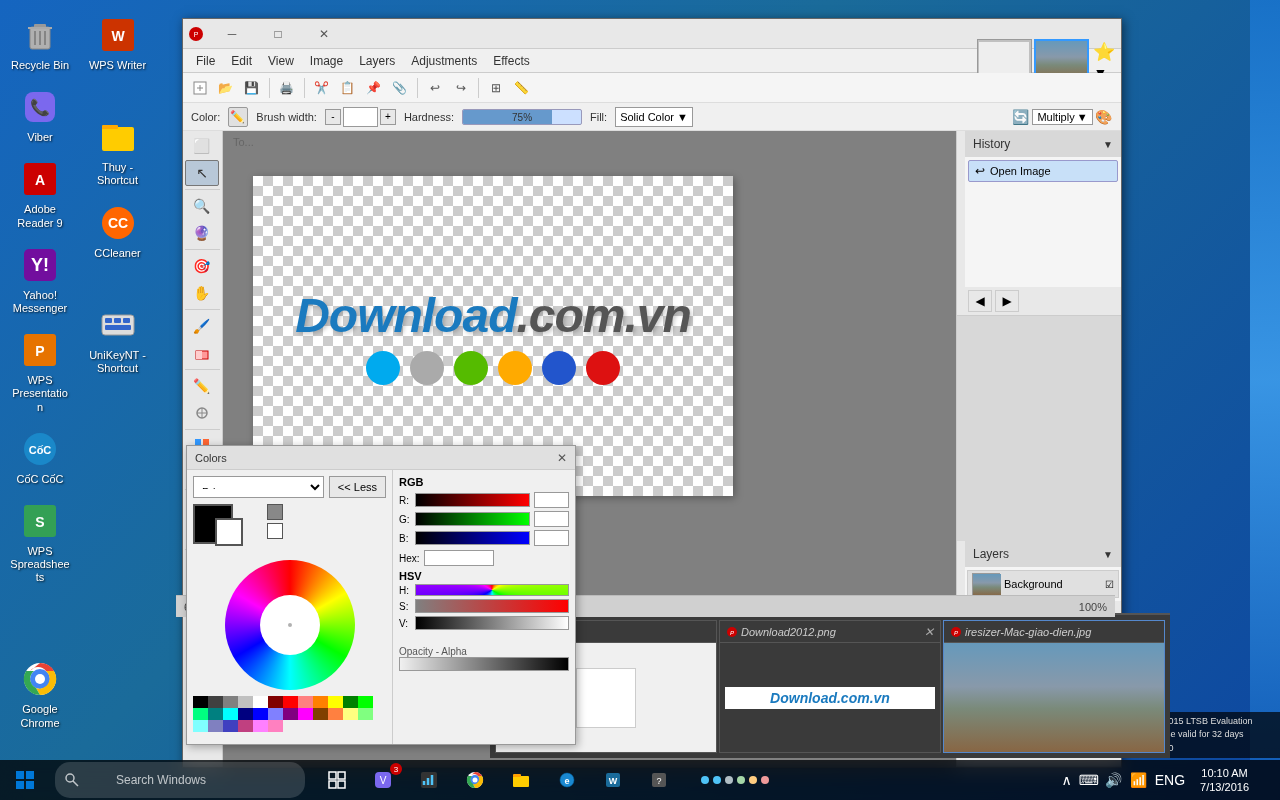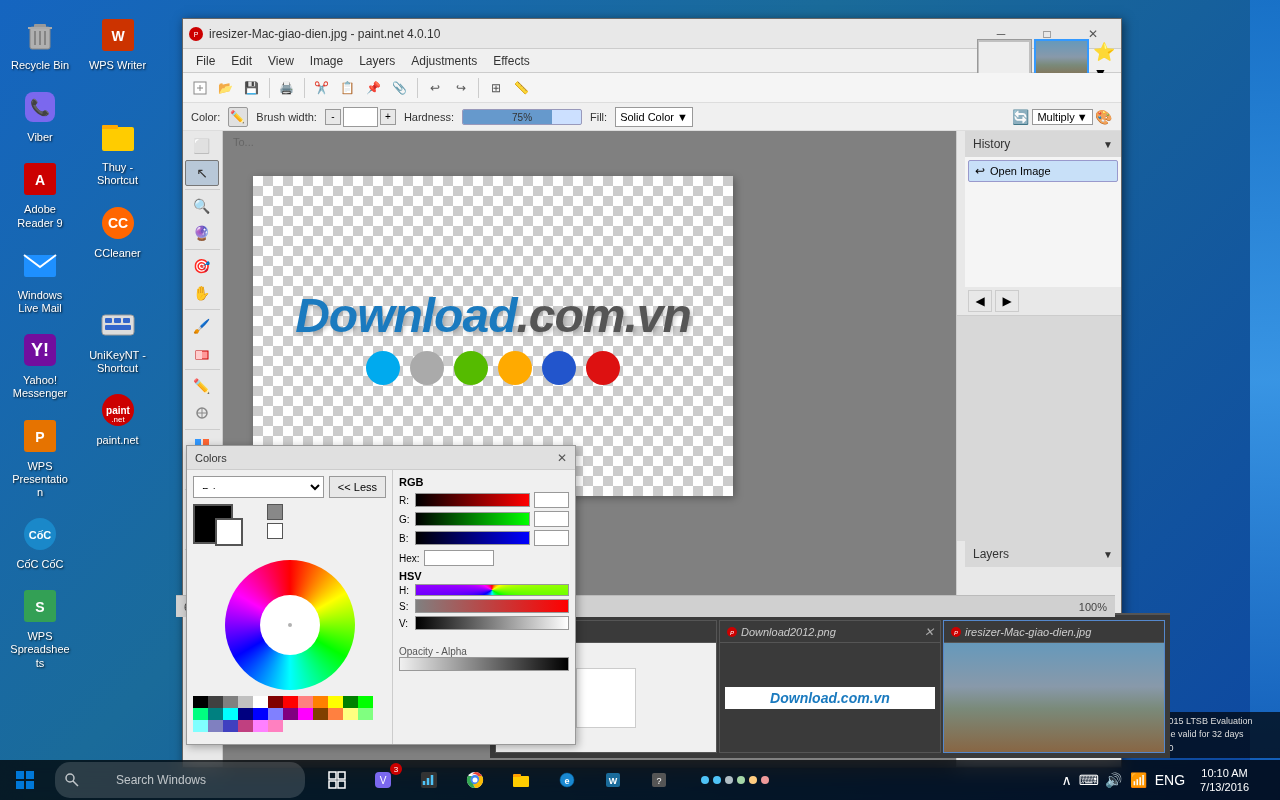--- a/index.html
+++ b/index.html
@@ -343,29 +343,20 @@
     <div class="desktop-icon">
       <div class="icon-img">
         <svg width="36" height="36" viewBox="0 0 36 36">
           <rect x="2" y="2" width="32" height="32" rx="3" fill="#cc0000"></rect>
           <text x="18" y="24" text-anchor="middle" font-size="14" fill="white" font-weight="bold">A</text>
         </svg>
       </div>
       <span class="icon-label">Adobe Reader 9</span>
     </div>
 
-    <div class="desktop-icon">
-      <div class="icon-img">
-        <svg width="36" height="36" viewBox="0 0 36 36">
-          <rect x="2" y="8" width="32" height="22" rx="2" fill="#1e90ff"></rect>
-          <polyline points="2,8 18,20 34,8" fill="none" stroke="white" stroke-width="2"></polyline>
-        </svg>
-      </div>
-      <span class="icon-label">Windows Live Mail</span>
-    </div>
 
     <div class="desktop-icon">
       <div class="icon-img">
         <svg width="36" height="36" viewBox="0 0 36 36">
           <rect x="2" y="2" width="32" height="32" rx="5" fill="#720e9e"></rect>
           <text x="18" y="24" text-anchor="middle" font-size="18" fill="white" font-weight="bold">Y!</text>
         </svg>
       </div>
       <span class="icon-label">Yahoo! Messenger</span>
     </div>
@@ -393,20 +384,33 @@
     <div class="desktop-icon">
       <div class="icon-img">
         <svg width="36" height="36" viewBox="0 0 36 36">
           <rect x="2" y="2" width="32" height="32" rx="3" fill="#33a055"></rect>
           <text x="18" y="24" text-anchor="middle" font-size="14" fill="white" font-weight="bold">S</text>
         </svg>
       </div>
       <span class="icon-label">WPS Spreadsheets</span>
     </div>
 
+    <div class="desktop-icon" style="margin-top:60px;">
+      <div class="icon-img">
+        <svg width="36" height="36" viewBox="0 0 36 36">
+          <circle cx="18" cy="18" r="16" fill="white"></circle>
+          <circle cx="18" cy="18" r="10" fill="#4285f4"></circle>
+          <path d="M18 2 A16 16 0 0 1 32 10 L24 10 A10 10 0 0 0 8 10 Z" fill="#ea4335"></path>
+          <path d="M32 10 A16 16 0 0 1 18 34 L14 27 A10 10 0 0 0 24 10 Z" fill="#fbbc05"></path>
+          <path d="M18 34 A16 16 0 0 1 4 10 L12 10 A10 10 0 0 0 14 27 Z" fill="#34a853"></path>
+          <circle cx="18" cy="18" r="5" fill="white"></circle>
+        </svg>
+      </div>
+      <span class="icon-label">Google Chrome</span>
+    </div>
 
     <div class="desktop-icon">
       <div class="icon-img">
         <svg width="36" height="36" viewBox="0 0 36 36">
           <rect x="2" y="2" width="32" height="32" rx="3" fill="#cc3300"></rect>
           <text x="18" y="24" text-anchor="middle" font-size="14" fill="white" font-weight="bold">W</text>
         </svg>
       </div>
       <span class="icon-label">WPS Writer</span>
     </div>
@@ -437,42 +441,31 @@
           <rect x="2" y="8" width="32" height="20" rx="3" fill="#ddd" stroke="#999"></rect>
           <rect x="5" y="11" width="7" height="5" rx="1" fill="#3366cc"></rect>
           <rect x="14" y="11" width="7" height="5" rx="1" fill="#3366cc"></rect>
           <rect x="23" y="11" width="7" height="5" rx="1" fill="#3366cc"></rect>
           <rect x="5" y="18" width="26" height="5" rx="1" fill="#3366cc"></rect>
         </svg>
       </div>
       <span class="icon-label">UniKeyNT - Shortcut</span>
     </div>
 
-    <div class="desktop-icon">
-      <div class="icon-img">
-        <svg width="36" height="36" viewBox="0 0 36 36">
-          <circle cx="18" cy="18" r="16" fill="#cc0000"></circle>
-          <text x="18" y="22" text-anchor="middle" font-size="10" fill="white" font-weight="bold">paint</text>
-          <text x="18" y="30" text-anchor="middle" font-size="8" fill="white">.net</text>
-        </svg>
-      </div>
-      <span class="icon-label">paint.net</span>
-    </div>
   </div>
 
   <div class="paint-window">
 
     <div class="window-titlebar">
       <div class="window-icon">
         <svg width="16" height="16" viewBox="0 0 16 16">
           <circle cx="8" cy="8" r="7" fill="#cc0000"></circle>
           <text x="8" y="11" text-anchor="middle" font-size="7" fill="white">P</text>
         </svg>
       </div>
-      <span class="window-title">iresizer-Mac-giao-dien.jpg - paint.net 4.0.10</span>
       <div class="window-controls">
         <div class="win-ctrl">─</div>
         <div class="win-ctrl">□</div>
         <div class="win-ctrl close">✕</div>
       </div>
     </div>
 
     <div class="menu-bar">
       <span class="menu-item">File</span>
       <span class="menu-item">Edit</span>
@@ -656,20 +649,29 @@
             <div class="history-nav-btn">▶</div>
           </div>
         </div>
 
         <div style="flex:1; background:#d8d8d8;"></div>
 
         <div class="panel layers-panel">
           <div class="panel-header">
             <span>Layers</span>
             <span style="margin-left:auto; font-size:10px;">▼</span>
+          </div>
+          <div class="panel-content layers-content">
+            <div class="layer-item">
+              <div class="layer-thumb">
+                <div class="preview-landscape" style="width:28px;height:22px;"></div>
+              </div>
+              <span class="layer-name">Background</span>
+              <span class="layer-check">☑</span>
+            </div>
           </div>
         </div>
       </div>
     </div>
   </div>
 
   <div class="colors-window">
     <div class="colors-titlebar">
       <span>Colors</span>
       <span class="colors-close">✕</span>

